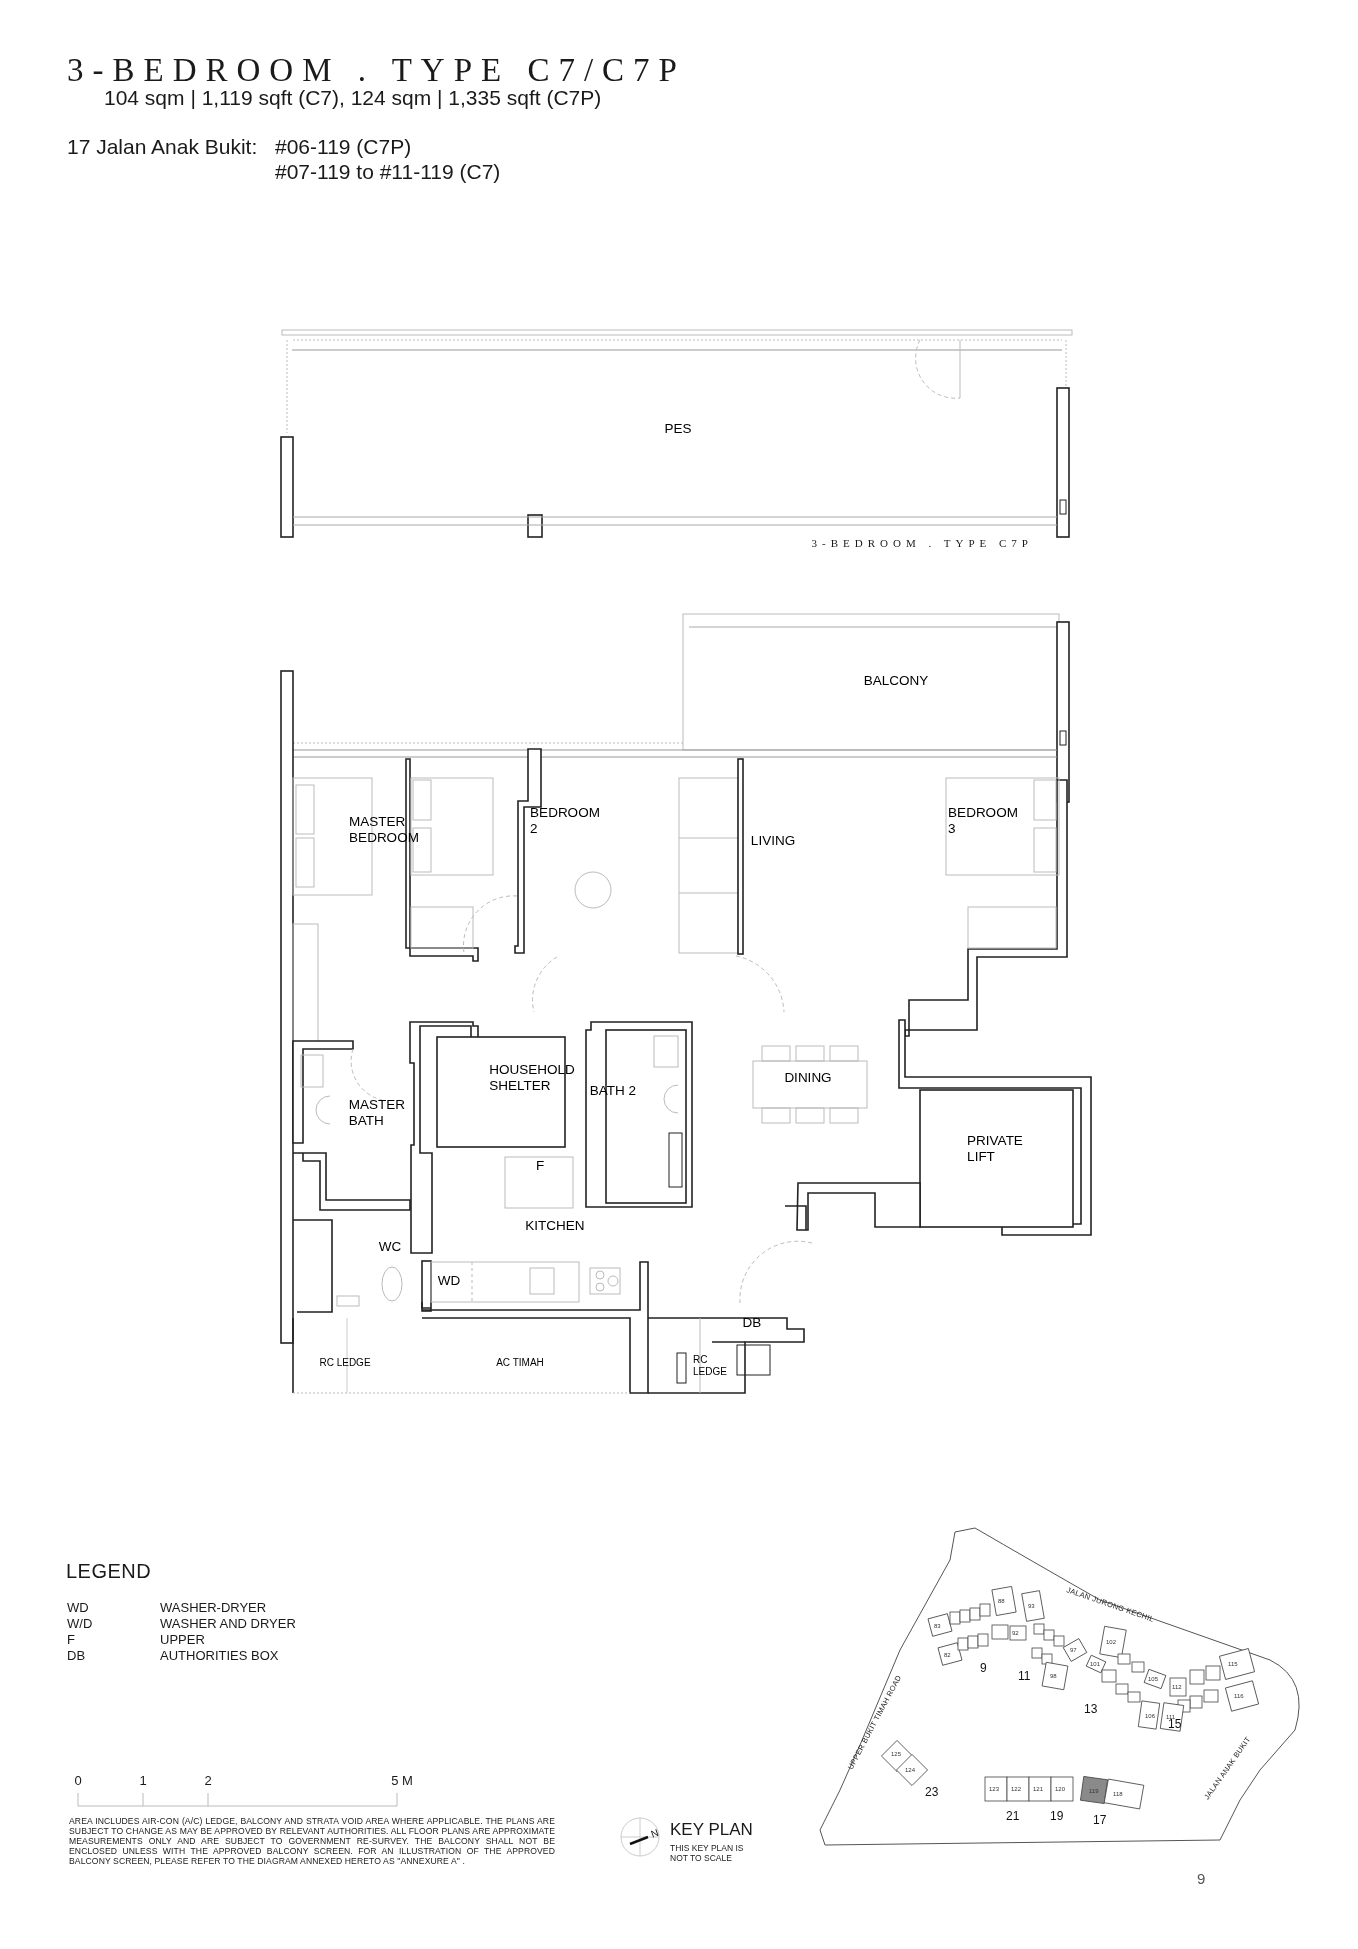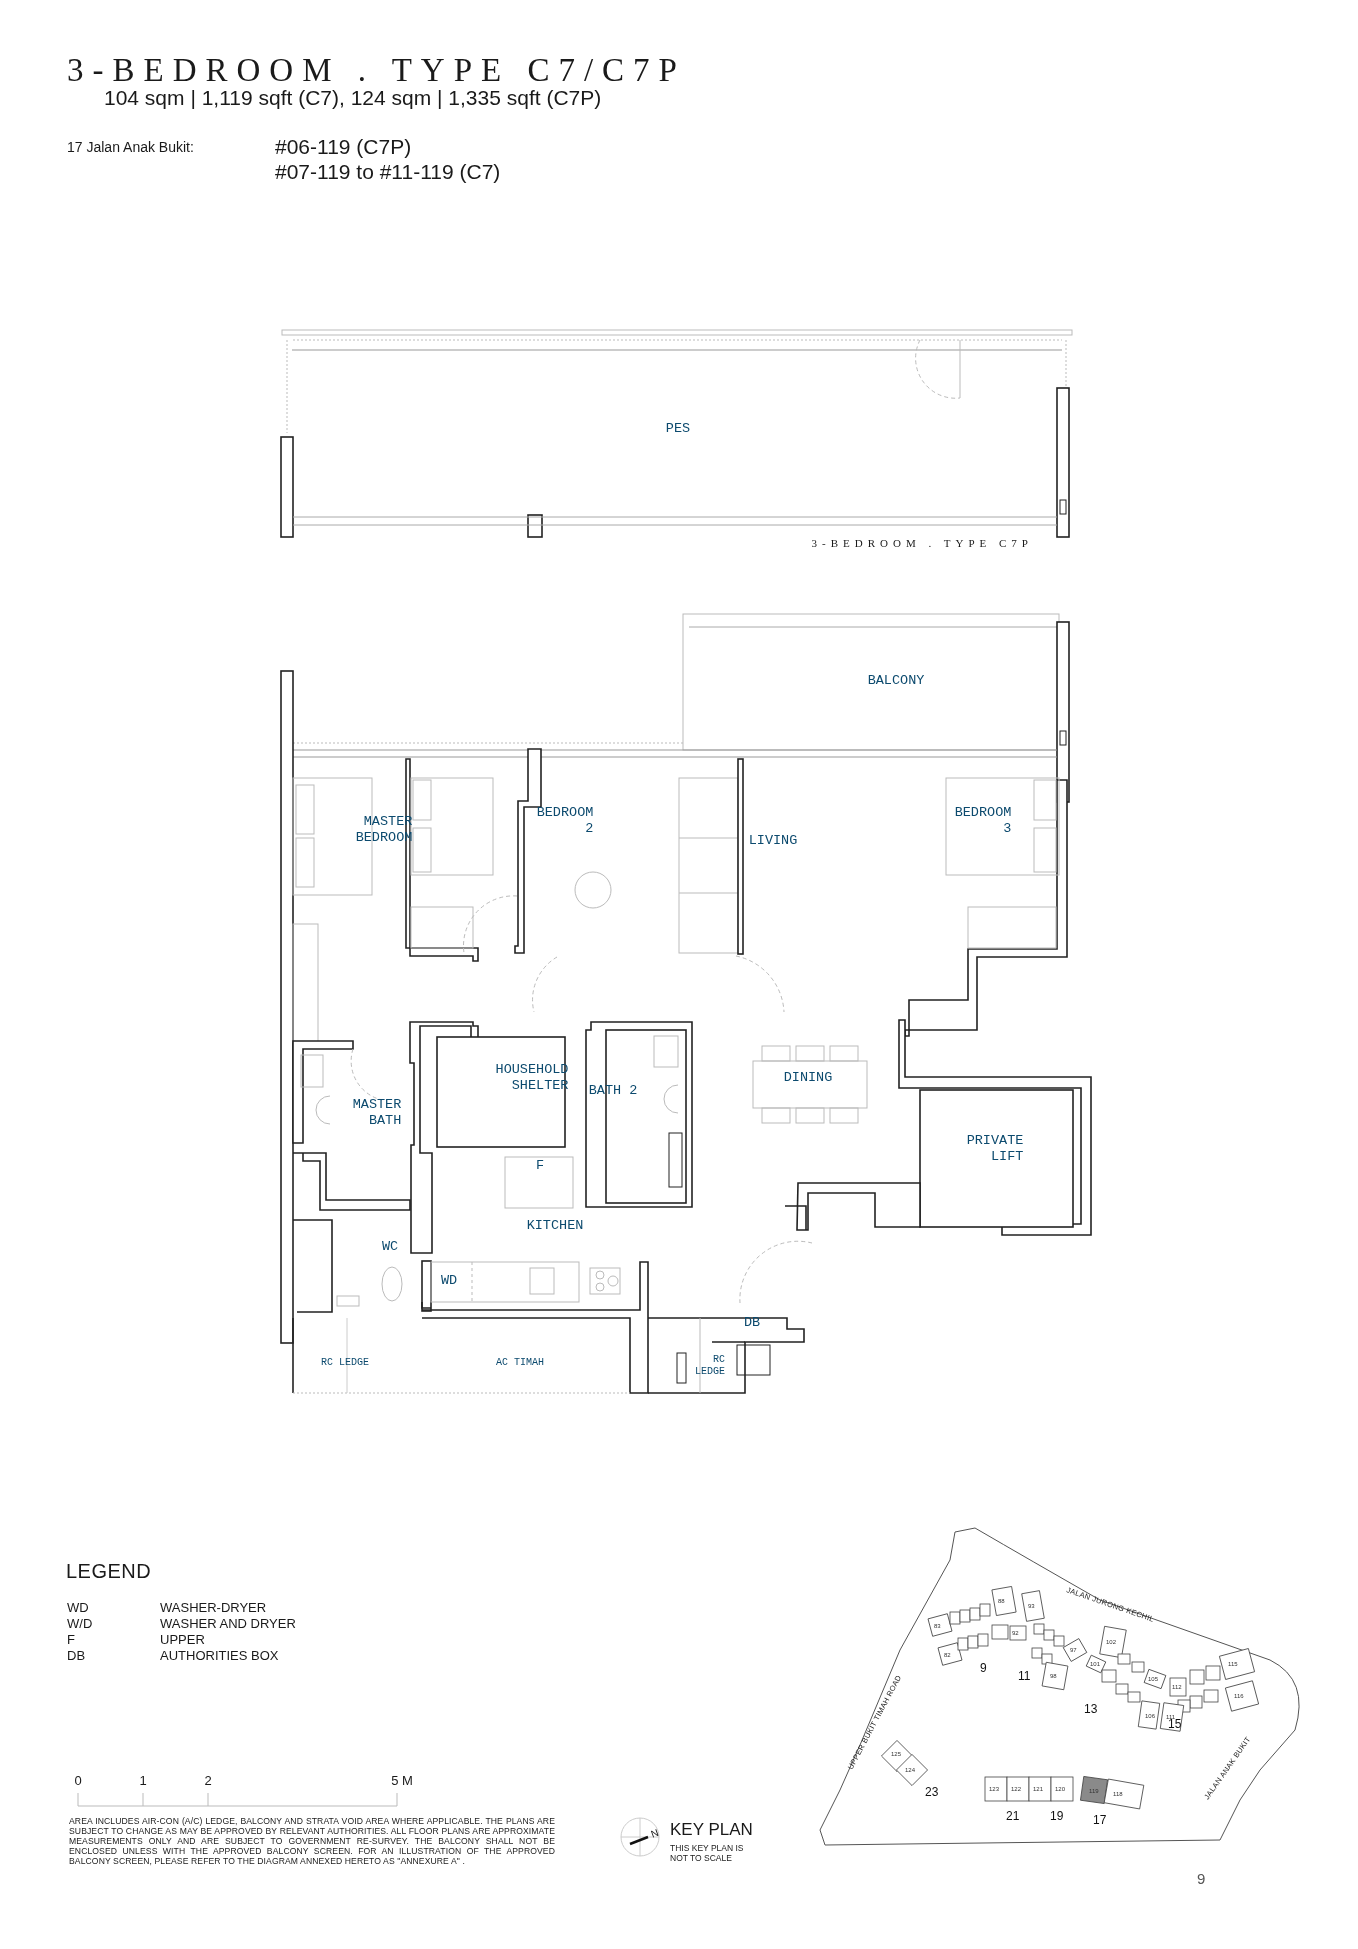--- a/index.html
+++ b/index.html
@@ -1,24 +1,24 @@
 <!DOCTYPE html>
 <html><head>
 <meta charset="utf-8">
 <style>
   html, body { margin:0; padding:0; background:#ffffff; }
   body { width:1358px; height:1949px; position:relative; overflow:hidden; color:#1a1a1a; font-family:"Liberation Sans", sans-serif; }
   .abs { position:absolute; }
   .title { left:67px; top:52px; font-family:"Liberation Serif", serif; font-size:33px; letter-spacing:9px; line-height:36px; white-space:nowrap; }
   .subtitle { left:67px; top:86px; font-size:21px; line-height:24px; white-space:nowrap;margin-left:37px; }
-  .addr-label { left:67px; top:135px; font-size:14px; line-height:24px; white-space:nowrap; }
+  .addr-label { left:67px; top:135px; font-size:21px; line-height:24px; white-space:nowrap; }
   .addr-units { left:275px; top:135px; font-size:21px; line-height:24px; white-space:nowrap; }
   .addr-units div { height:25px; }
   .plan { left:0; top:0; }
-  .room { position:absolute; font-size:13.5px; text-align:right; line-height:16px; transform:translate(-50%,-50%); white-space:nowrap; color:#0c4a6e;font-family:Liberation Mono, monospace; }
+  .room { position:absolute; font-size:13.5px; text-align:left; line-height:16px; transform:translate(-50%,-50%); white-space:nowrap; color:#000000; }
   .room.small { font-size:10px; line-height:12px; }
   .sublabel { right:325px; top:537px; font-family:"Liberation Serif", serif; font-size:11px; letter-spacing:5px; white-space:nowrap; }
   .legend-title { left:66px; top:1560px; font-size:20px; letter-spacing:0.5px; }
   .legend { left:67px; top:1600px; font-size:13px; line-height:16px; }
   .legend-row { display:flex; }
   .legend-row .k { width:93px; }
   .scale { left:72px; top:1773px; width:340px; height:40px; }
   .scale .tick-l { position:absolute; top:0; font-size:13px; transform:translateX(-50%); white-space:nowrap; }
   .disclaimer { left:69px; top:1816px; width:486px; font-size:8.6px; line-height:10px; text-align:justify; text-align-last:left; letter-spacing:0.1px; }
   .keyplan-label { left:670px; top:1820px; font-size:17px; white-space:nowrap; }

